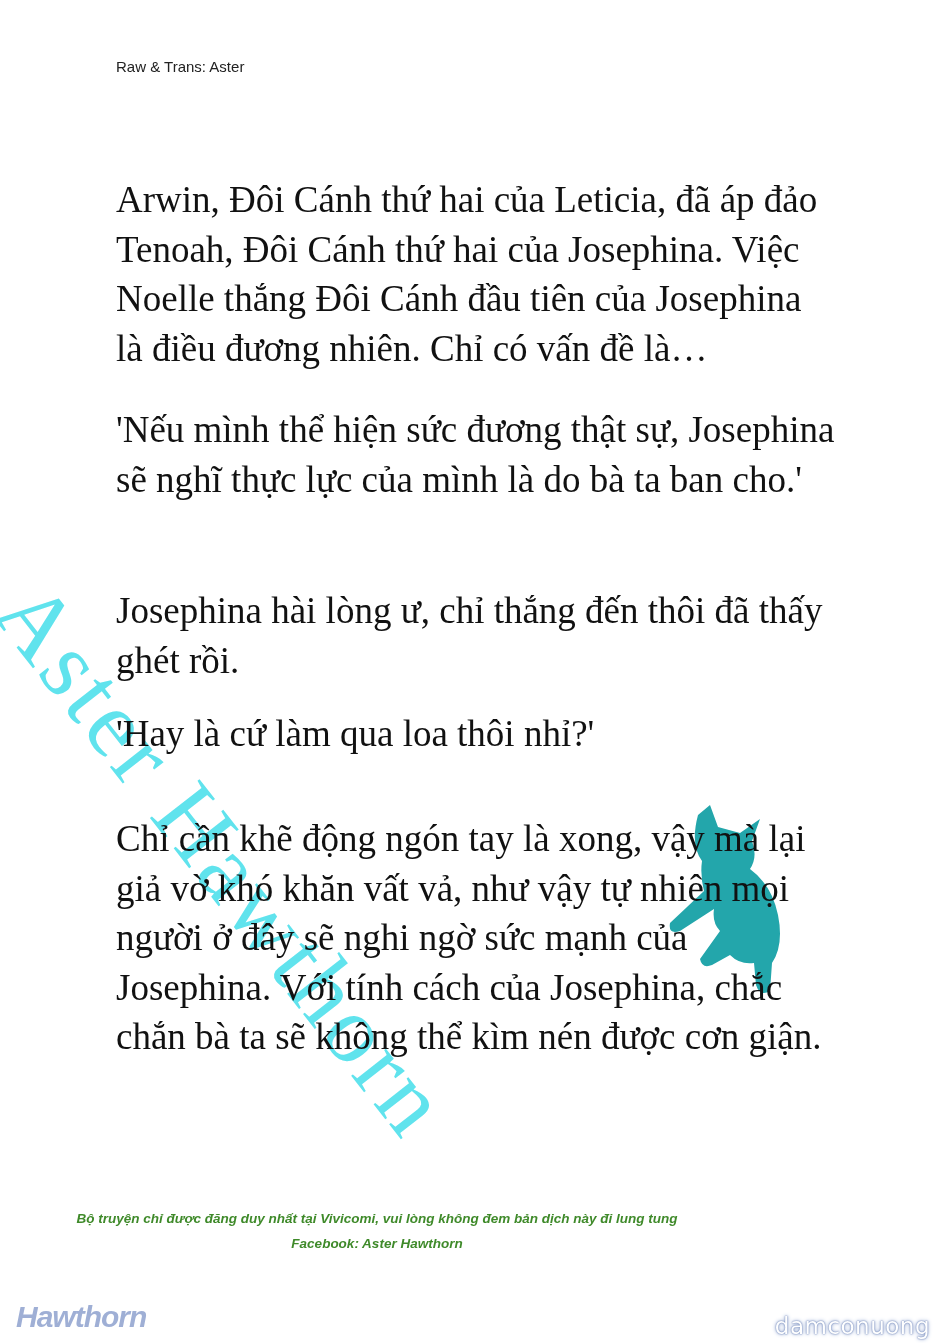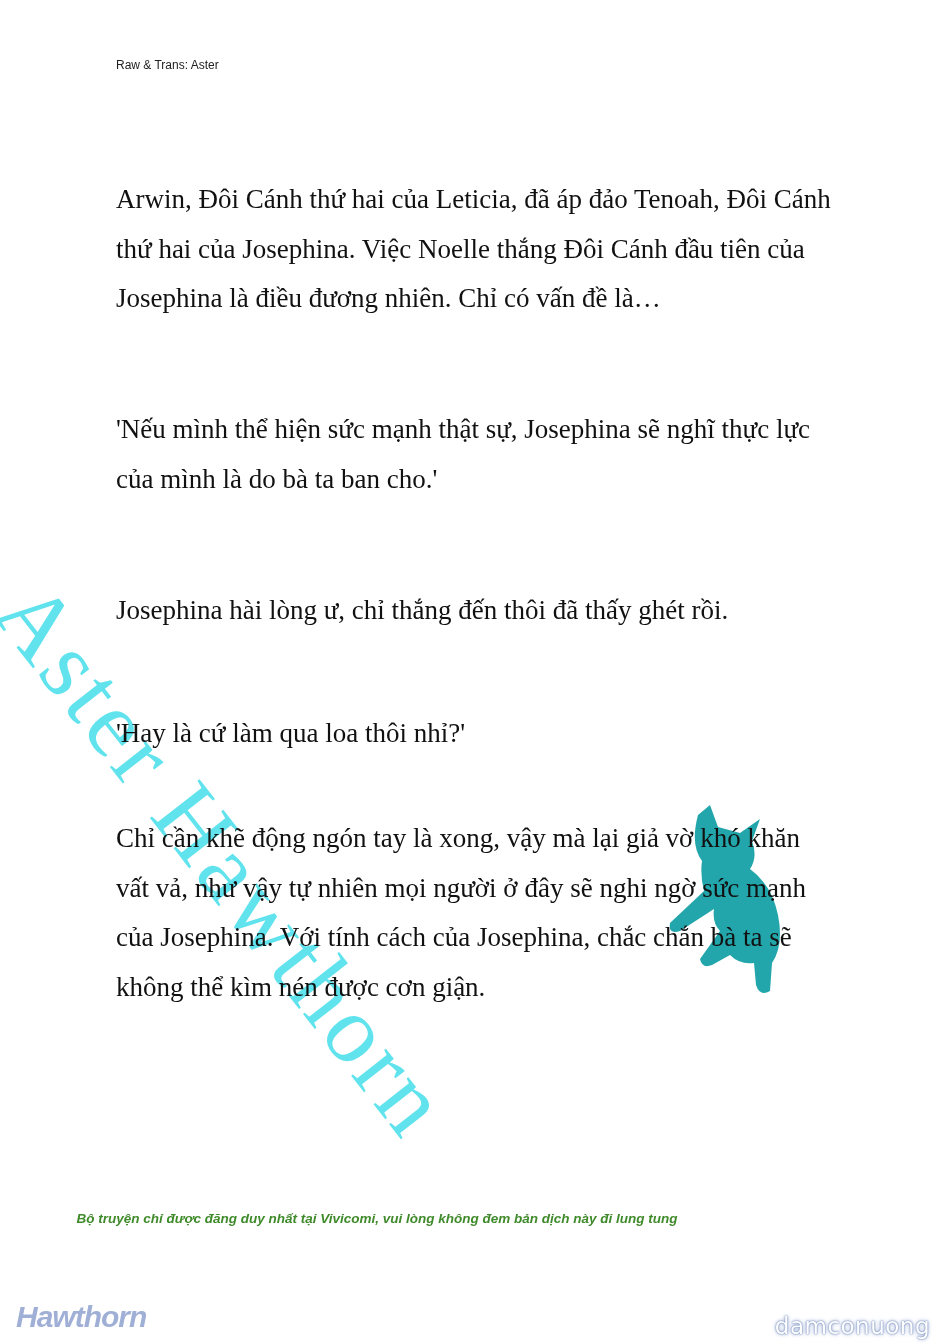--- a/index.html
+++ b/index.html
@@ -12,29 +12,29 @@
       height: 1343px;
       position: relative;
       overflow: hidden;
       background: #ffffff;
     }
     .header {
       position: absolute;
       left: 116px;
       top: 58px;
       font-family: "Liberation Sans", sans-serif;
-      font-size: 12px;
+      font-size: 15px;
       color: #222222;
     }
     .para {
       position: absolute;
       left: 116px;
       width: 720px;
       font-family: "Liberation Serif", serif;
-      font-size: 27px;
+      font-size: 37px;
       line-height: 49.5px;
       color: #111111;
       margin: 0;
     }
     .p1 { top: 175px; }
     .p2 { top: 405px; }
     .p3 { top: 586px; }
     .p4 { top: 709px; }
     .p5 { top: 814px; }
 
@@ -136,23 +136,24 @@
     L 60 126
     Q 52 118 54 104
     L 20 126
     Q 8 130 10 118
     L 44 86
     Q 40 70 42 56
     Q 30 40 38 10 Z"></path>
 </svg>
 
 <p class="para p1">Arwin, Đôi Cánh thứ hai của Leticia, đã áp đảo Tenoah, Đôi Cánh thứ hai của Josephina. Việc Noelle thắng Đôi Cánh đầu tiên của Josephina là điều đương nhiên. Chỉ có vấn đề là…</p>
-<p class="para p2">'Nếu mình thể hiện sức mạnh thật sự, Josephina sẽ nghĩ thực lực của mình là do bà ta ban cho.'</p>
+<p class="para p2">'Nếu mình thể hiện sức đương thật sự, Josephina sẽ nghĩ thực lực của mình là do bà ta ban cho.'</p>
 <p class="para p3">Josephina hài lòng ư, chỉ thắng đến thôi đã thấy ghét rồi.</p>
 <p class="para p4">'Hay là cứ làm qua loa thôi nhỉ?'</p>
 <p class="para p5">Chỉ cần khẽ động ngón tay là xong, vậy mà lại giả vờ khó khăn vất vả, như vậy tự nhiên mọi người ở đây sẽ nghi ngờ sức mạnh của Josephina. Với tính cách của Josephina, chắc chắn bà ta sẽ không thể kìm nén được cơn giận.</p>
 
 <div class="footer">
   <div>Bộ truyện chỉ được đăng duy nhất tại Vivicomi, vui lòng không đem bản dịch này đi lung tung</div>
+  <div>Facebook: Aster Hawthorn</div>
 </div>
 
 <div class="logo-left">Hawthorn</div>
 <div class="logo-right">damconuong</div>
 
 </body></html>

